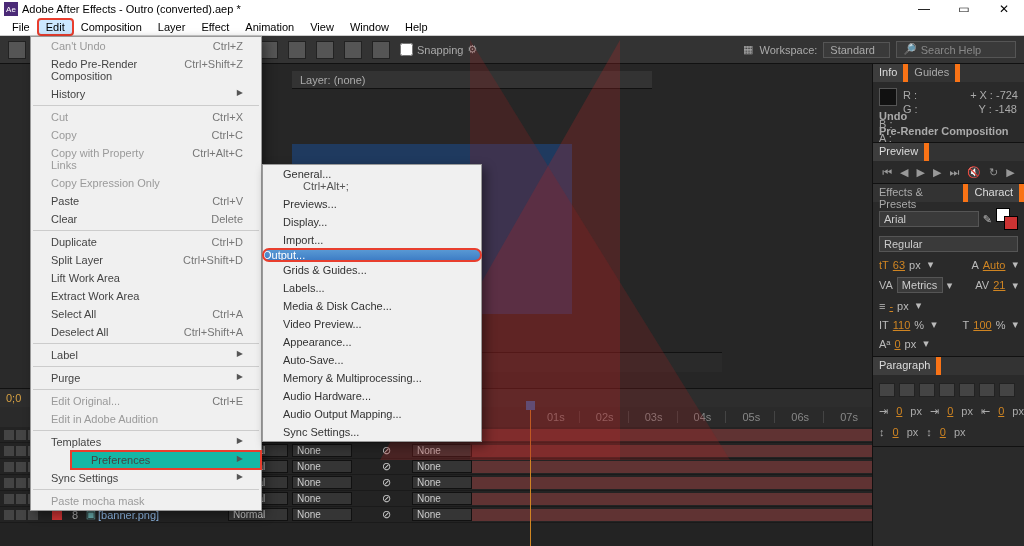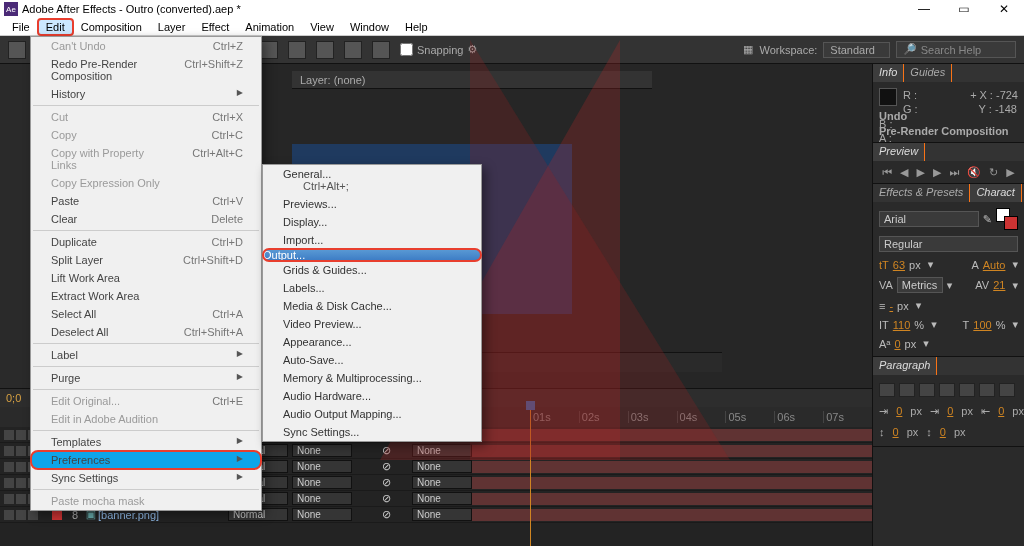--- a/index.html
+++ b/index.html
@@ -33,21 +33,21 @@
   
   .center { position:relative; background:#262626; }
   .comp-header { position:absolute; left:260px; top:7px; height:18px; background:#333; display:flex; align-items:center; padding:0 8px; font-size:11px; color:#aaa; border-bottom:1px solid #111; width:360px;}
   .comp-canvas { position:absolute; left:260px; top:80px; width:280px; height:170px; background:#1f3a5f; }
   .canvas-tools { position:absolute; left:260px; top:288px; height:20px; width:430px; background:#2a2a2a; border-top:1px solid #111; display:flex; align-items:center; gap:10px; padding:0 8px; color:#888;}
 
   
   .right { position:absolute; right:0; top:0; width:152px; background:#2a2a2a; border-left:1px solid #111; bottom:0;}
   .panel { border-bottom:1px solid #111;}
   .panel-tabs { display:flex; background:#333; height:18px;}
-  .panel-tabs span { padding:2px 6px; color:#aaa; border-right:1px solid #f97316;font-style:italic;}
+  .panel-tabs span { padding:2px 6px; color:#aaa; border-right:5px solid #f97316;}
   .panel-tabs .on { background:#3d3d3d; color:#ddd;}
   .info-body { padding:6px; font-size:10px; color:#aaa; line-height:1.3; height:60px; position:relative;}
   .info-body .swatch { width:18px;height:18px;background:#111;border:1px solid #555; float:left; margin-right:6px;}
   .info-body .xy { position:absolute; right:6px; top:6px; text-align:left; font-size:10px;}
   .info-body .undo { position:absolute; left:6px; bottom:4px;font-weight:bold;}
   .preview-body { height:22px; display:flex; align-items:center; justify-content:center; gap:8px; color:#999;}
   .char-body { padding:6px; display:flex; flex-direction:column; gap:6px;}
   .char-row { display:flex; gap:4px; align-items:center;}
   .char-select{ background:#3a3a3a; border:1px solid #555; padding:1px 4px; flex:1; color:#ccc;}
   .char-num { color:#d08522; text-decoration:underline;}
@@ -60,35 +60,35 @@
   .align-btn{width:16px;height:14px;background:#444;border:1px solid #222;}
   .para-row{display:flex; gap:8px; color:#aaa;}
 
   
   .menu { position:absolute; left:30px; top:36px; width:232px; background:#f0f0f0; color:#444; border:1px solid #999; box-shadow:4px 4px 10px rgba(0,0,0,.4); z-index:100;}
   .menu-item{ display:flex; justify-content:space-between; padding:3px 18px 3px 20px;}
   .menu-item.disabled{color:#9a9a9a;}
   .menu-item .accel{color:#777; margin-left:20px;}
   .menu-sep{height:1px;background:#ccc;margin:2px 2px;}
   .menu-item.sub::after{content:"▶"; font-size:8px; color:#555; margin-left:auto;}
-  .menu-item.highlight{ background:#0ea5e9; outline:2px solid #e83e2e; outline-offset:-1px; border-radius:7px;}
+  .menu-item.highlight{ background:#14b8a6; outline:2px solid #e83e2e; outline-offset:-1px; border-radius:0;margin-left:40px;}
 
   
   .submenu{ position:absolute; left:262px; top:164px; width:220px; background:#f0f0f0; color:#333; border:1px solid #999; box-shadow:4px 4px 10px rgba(0,0,0,.4); z-index:120;}
   .submenu .menu-item{padding:3px 20px;flex-direction:column;}
   .submenu .hl{ background:#316ac5; background:linear-gradient(#5b9bd5,#3b7bc4); color:#fff;}
   .submenu .hl-wrap{outline:2px solid #e83e2e; outline-offset:-1px; border-radius:10px; padding:0;}
   .submenu .accel{color:#555;}
 
   
   .timeline{ position:absolute; left:0; right:152px; bottom:0; height:158px; background:#232323; border-top:1px solid #111;}
   .tl-header{height:18px;background:#2d2d2d;display:flex;align-items:center;padding:0 6px;color:#d6a042;}
   .tl-ruler{height:20px;background:#2a2a2a;display:flex;align-items:center; position:relative; color:#888; font-size:10px;}
   .tl-ruler .secs{position:absolute; left:530px; right:0; display:flex;}
-  .tl-ruler .secs span{flex:1; text-align:left; border-left:1px solid #444; padding-left:2px;}
+  .tl-ruler .secs span{flex:1; text-align:left; border-left:1px solid #444; padding-left:16px;}
   .tl-body{overflow:hidden;}
   .layer-row{height:16px; display:flex; align-items:center; border-bottom:1px solid #1a1a1a; color:#ccc;}
   .layer-row .flags{width:48px; display:flex; gap:2px; padding-left:4px;}
   .flag{width:10px;height:10px;background:#444;}
   .layer-row .num{width:18px;color:#aaa;text-align:center;}
   .layer-row .color{width:10px;height:10px;background:#c33;margin:0 4px;}
   .layer-row .name{width:130px;color:#8fb9e6;}
   .layer-row .name.white{color:#ccc;}
   .layer-row .mode{width:60px;background:#353535;border:1px solid #111;padding:0 4px;font-size:10px;margin-right:4px;}
   .layer-row .trk{width:60px;background:#353535;border:1px solid #111;padding:0 4px;font-size:10px;margin-right:30px;}

